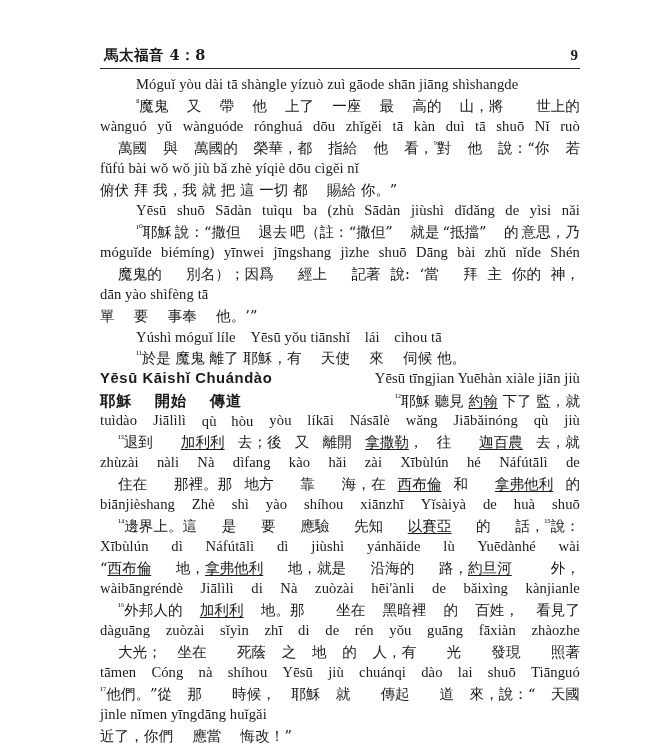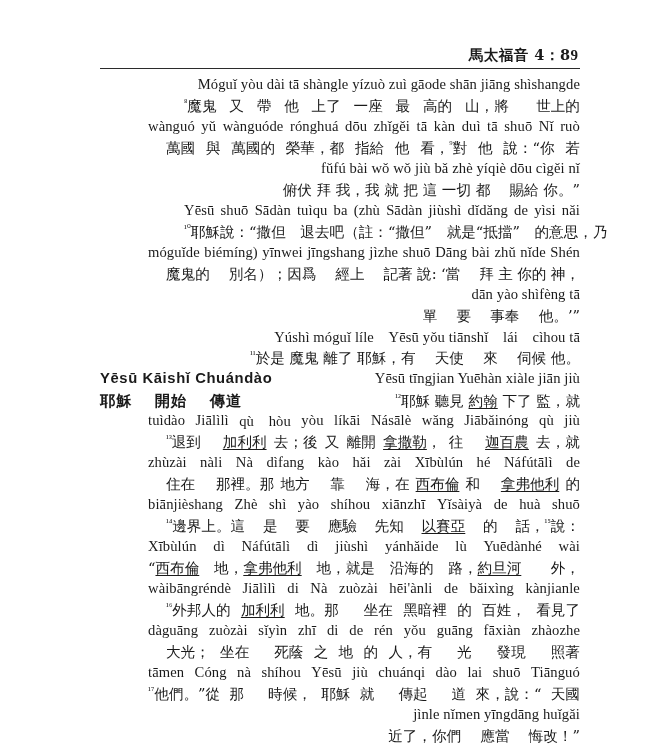--- a/index.html
+++ b/index.html
@@ -18,21 +18,21 @@
     width: 650px;
     height: 750px;
     position: relative;
     box-sizing: border-box;
     padding: 46px 70px 0 100px;
   }
   
   .running-head {
     display: flex;
     align-items: baseline;
-    justify-content: flex-end;
+    justify-content: space-between;
     padding: 0 2px 3px 4px;
   }
   .book-ref {
     font-family: "DejaVu Serif", "Liberation Serif", serif;
     font-weight: bold;
     font-size: 14.5px;
     letter-spacing: 0.5px;
     white-space: nowrap;
   }
   .folio {
@@ -62,25 +62,24 @@
   }
   .line-han {
     font-family: "DejaVu Serif", "Liberation Serif", serif;
     font-size: 14.6px;
   }
   
   .just {
     display: flex;
     justify-content: space-between;
     width: 100%;
-    margin-left: 48px;
   }
   .just-start {
     display: flex;
-    justify-content: flex-end;
+    justify-content: flex-start;
     width: 100%;
   }
   .ind-1 { padding-left: 36px; }
   .ind-2 { padding-left: 18px; text-align: center; }
   .seg { white-space: pre; }
   .vnum {
     font-size: 9.6px;
     vertical-align: super;
     font-family: "Liberation Serif", "DejaVu Serif", serif;
     line-height: 0;

